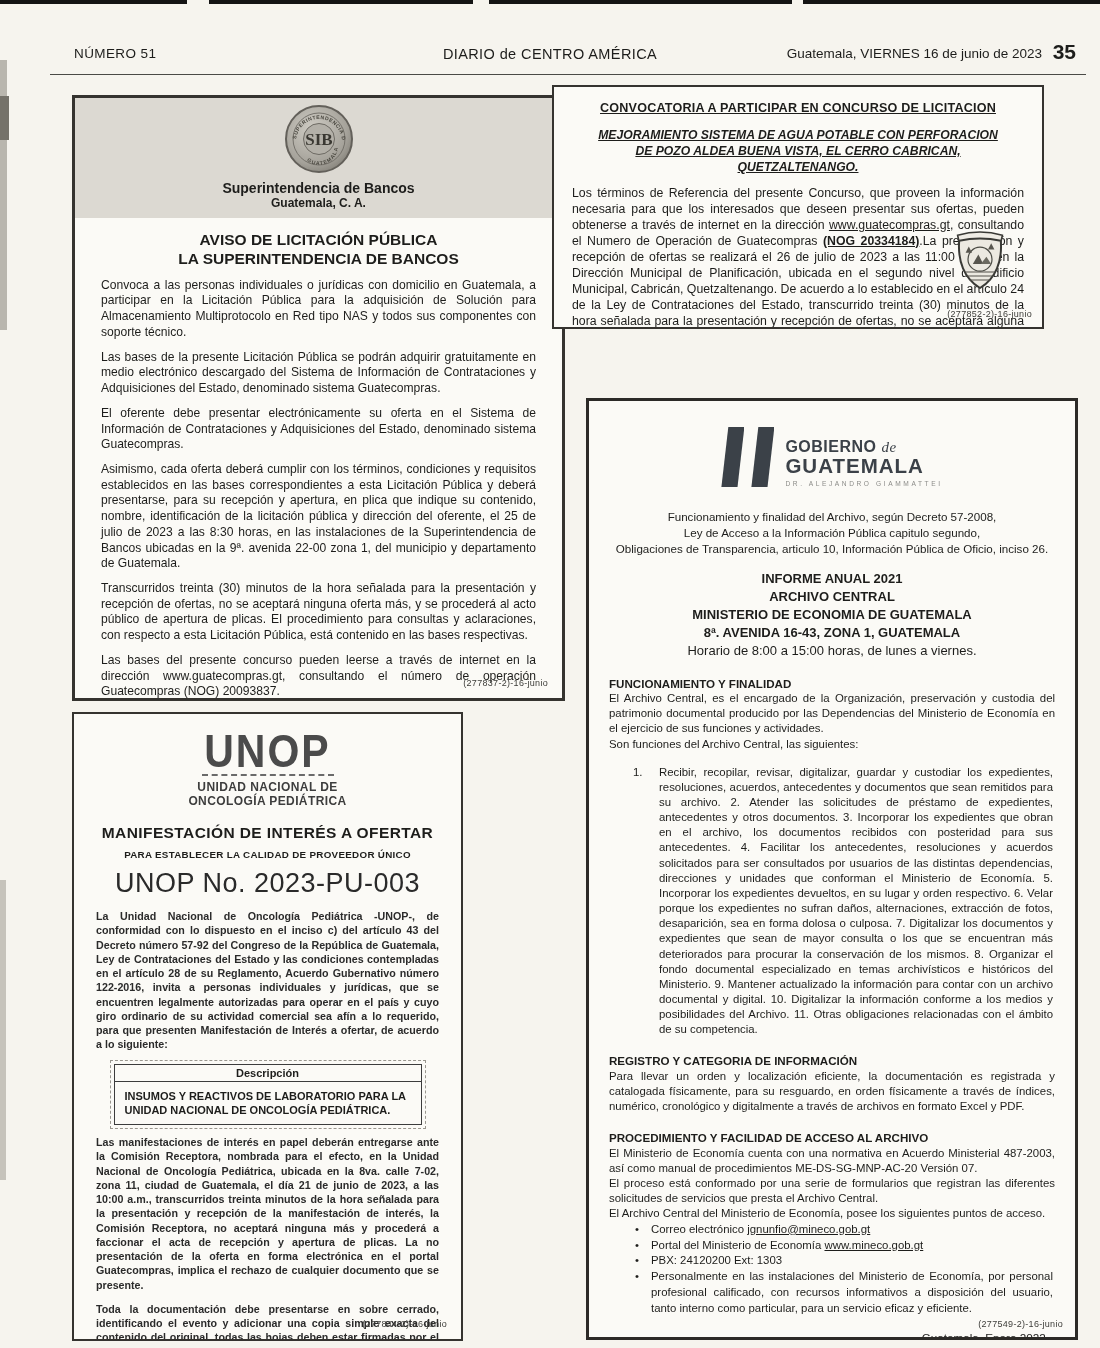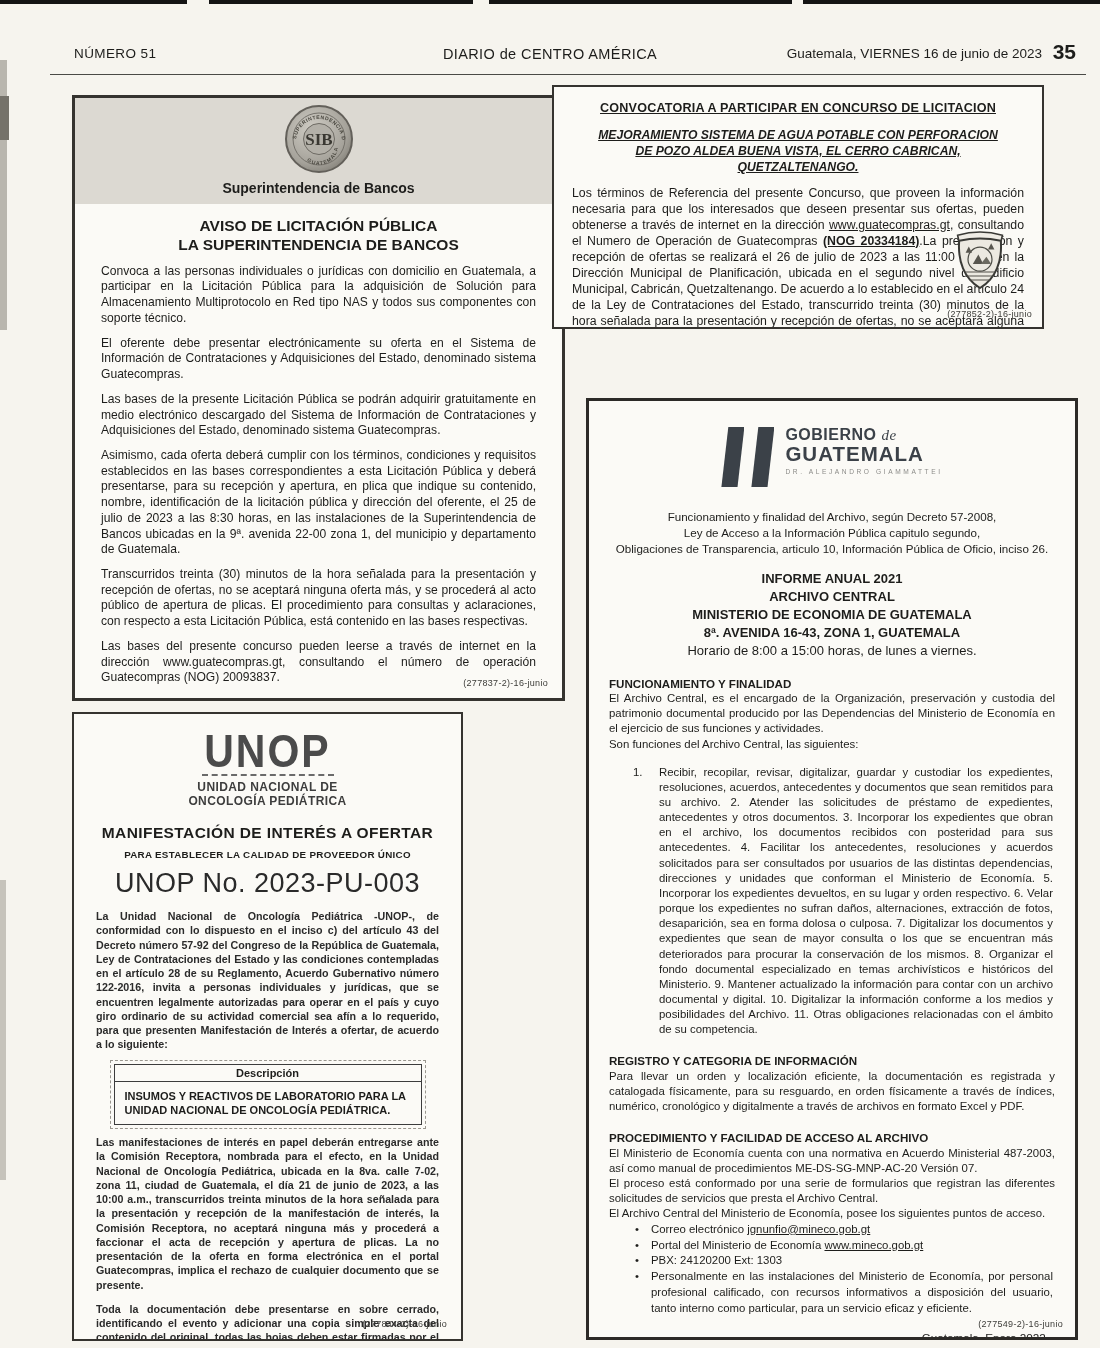--- a/index.html
+++ b/index.html
@@ -53,21 +53,21 @@
   .cab-subject{margin:13px 34px 0 34px;text-align:center;font-weight:bold;font-style:italic;font-size:12.2px;text-decoration:underline;line-height:1.3;}
   .cab-body{margin:9px 18px 0 18px;font-size:12.3px;line-height:1.31;text-align:justify;}
   .cab-date{margin:16px 0 0 18px;font-size:12.3px;}
   .cab .ref{right:10px;bottom:8px;}
   .cab-seal{position:absolute;right:30px;bottom:26px;}
   .uline{text-decoration:underline;}
   .bold{font-weight:bold;text-decoration:underline;}
 
   
   .eco{left:586px;top:398px;width:492px;height:942px;border:3px solid #2c2a27;}
-  .gob-logo{margin-top:26px;display:flex;justify-content:center;align-items:flex-start;gap:11px;}
+  .gob-logo{margin-top:26px;display:flex;justify-content:center;align-items:flex-end;gap:11px;}
   .gob-bars{display:flex;gap:7px;}
   .gob-bar{width:23px;height:60px;background:#3b4148;clip-path:polygon(30% 0,100% 0,70% 100%,0 100%);}
   .gob-text{text-align:left;}
   .gob-l1{font-size:16px;font-weight:bold;color:#3b4148;letter-spacing:.5px;line-height:1;}
   .gob-de{font-family:"Liberation Serif",serif;font-style:italic;font-weight:normal;font-size:15px;}
   .gob-l2{font-size:20.5px;font-weight:bold;color:#3b4148;letter-spacing:1px;line-height:1.05;}
   .gob-tag{font-size:6.6px;letter-spacing:2.6px;color:#8b8b88;margin-top:3px;}
   .eco-intro{margin-top:22px;text-align:center;font-size:11.6px;line-height:1.38;}
   .eco-head{margin-top:13px;text-align:center;font-size:13px;line-height:1.38;}
   .eco-head .b{font-weight:bold;}
@@ -118,28 +118,29 @@
         <circle cx="35" cy="35" r="15.5" fill="#b3b0a8" stroke="#6d6a63" stroke-width="1"></circle>
         <text font-size="5.2" font-weight="bold" fill="#4a4840" letter-spacing=".5">
           <textPath href="#arcTop" startOffset="4%">SUPERINTENDENCIA DE BANCOS</textPath>
         </text>
         <text font-size="5.2" font-weight="bold" fill="#4a4840" letter-spacing="1">
           <textPath href="#arcBot" startOffset="28%">GUATEMALA</textPath>
         </text>
         <text x="35" y="41" text-anchor="middle" font-size="17" font-weight="bold" font-family="Liberation Serif, serif" fill="#3a3832">SIB</text>
       </svg>
       <div class="sib-org">Superintendencia de Bancos</div>
+      <div class="sib-loc">Guatemala, C. A.</div>
     </div>
     <div class="sib-title">
       <div>AVISO DE LICITACIÓN PÚBLICA</div>
       <div>LA SUPERINTENDENCIA DE BANCOS</div>
     </div>
     <p>Convoca a las personas individuales o jurídicas con domicilio en Guatemala, a participar en la Licitación Pública para la adquisición de Solución para Almacenamiento Multiprotocolo en Red tipo NAS y todos sus componentes con soporte técnico.</p>
+    <p>Las bases de la presente Licitación Pública se podrán adquirir gratuitamente en medio electrónico descargado del Sistema de Información de Contrataciones y Adquisiciones del Estado, denominado sistema Guatecompras.</p>
     <p>El oferente debe presentar electrónicamente su oferta en el Sistema de Información de Contrataciones y Adquisiciones del Estado, denominado sistema Guatecompras.</p>
-    <p>Las bases de la presente Licitación Pública se podrán adquirir gratuitamente en medio electrónico descargado del Sistema de Información de Contrataciones y Adquisiciones del Estado, denominado sistema Guatecompras.</p>
     <p>Asimismo, cada oferta deberá cumplir con los términos, condiciones y requisitos establecidos en las bases correspondientes a esta Licitación Pública y deberá presentarse, para su recepción y apertura, en plica que indique su contenido, nombre, identificación de la licitación pública y dirección del oferente, el 25 de julio de 2023 a las 8:30 horas, en las instalaciones de la Superintendencia de Bancos ubicadas en la 9ª. avenida 22-00 zona 1, del municipio y departamento de Guatemala.</p>
     <p>Transcurridos treinta (30) minutos de la hora señalada para la presentación y recepción de ofertas, no se aceptará ninguna oferta más, y se procederá al acto público de apertura de plicas. El procedimiento para consultas y aclaraciones, con respecto a esta Licitación Pública, está contenido en las bases respectivas.</p>
     <p>Las bases del presente concurso pueden leerse a través de internet en la dirección www.guatecompras.gt, consultando el número de operación Guatecompras (NOG) 20093837.</p>
 
     <div class="ref">(277837-2)-16-junio</div>
   </div>
 
   <div class="notice unop">
     <div class="unop-logo">
       <div class="unop-acro">UNOP</div>

